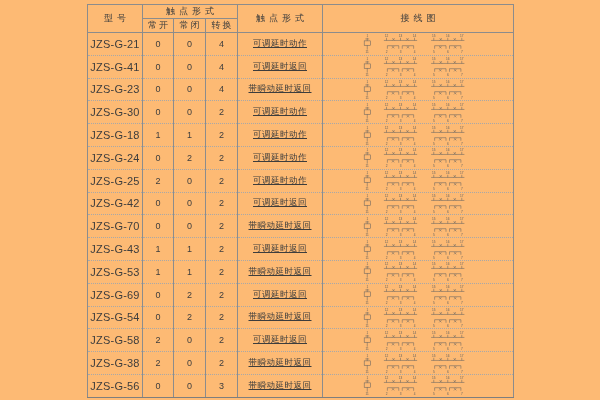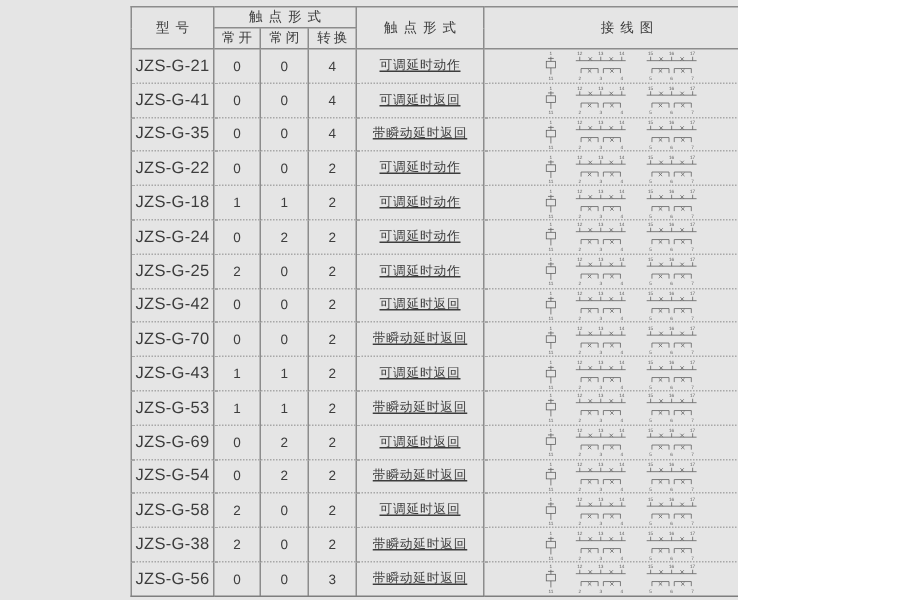--- a/index.html
+++ b/index.html
@@ -1,17 +1,17 @@
 <!DOCTYPE html>
 <html><head>
 <meta charset="utf-8">
 <style>
   html,body{margin:0;padding:0;background:#ffffff;}
   .screen{
-    position:relative;width:492px;height:400px;background:#e5e5e5;overflow:hidden;
+    position:relative;width:600px;height:400px;background:#fdba74;overflow:hidden;
     font-family:"Liberation Sans","DejaVu Sans",sans-serif;color:#3d3d3d;
   }
   table.spec{
     position:absolute;left:87px;top:4px;width:426px;
     border-collapse:collapse;table-layout:fixed;
     border:1.5px solid #7e7e7e;
   }
   table.spec th{
     font-weight:normal;font-size:9px;color:#3d3d3d;
     border:1px solid #8c8c8c;text-align:center;vertical-align:middle;
@@ -165,21 +165,21 @@
               <line x1="90.2" y1="15" x2="92.8" y2="17.6" stroke="#5f5f5f" stroke-width="0.6" fill="none"></line>
               <line x1="90.2" y1="17.6" x2="92.8" y2="15" stroke="#5f5f5f" stroke-width="0.6" fill="none"></line>
               <line x1="107.2" y1="15" x2="109.8" y2="17.6" stroke="#5f5f5f" stroke-width="0.6" fill="none"></line>
               <line x1="107.2" y1="17.6" x2="109.8" y2="15" stroke="#5f5f5f" stroke-width="0.6" fill="none"></line>
               <text x="84" y="23" font-size="3.6" fill="#5f5f5f" text-anchor="middle" font-family="Liberation Sans, DejaVu Sans, sans-serif">5</text>
               <text x="100" y="23" font-size="3.6" fill="#5f5f5f" text-anchor="middle" font-family="Liberation Sans, DejaVu Sans, sans-serif">6</text>
               <text x="116" y="23" font-size="3.6" fill="#5f5f5f" text-anchor="middle" font-family="Liberation Sans, DejaVu Sans, sans-serif">7</text>
             </svg></td>
         </tr>
         <tr>
-          <td class="model-cell">JZS-G-35</td>
+          <td class="model-cell">JZS-G-23</td>
           <td class="num-cell">0</td>
           <td class="num-cell">0</td>
           <td class="num-cell">4</td>
           <td class="delay-cell">带瞬动延时返回</td>
           <td class="diagram-cell"><svg width="118" height="21" viewBox="0 0 132 24" xmlns="http://www.w3.org/2000/svg">
               <text x="8" y="4.4" font-size="3.6" fill="#5f5f5f" text-anchor="middle" font-family="Liberation Sans, DejaVu Sans, sans-serif">1</text>
               <line x1="8" y1="5.5" x2="8" y2="9" stroke="#5f5f5f" stroke-width="0.6" fill="none"></line>
               <line x1="5.8" y1="6.8" x2="10.2" y2="6.8" stroke="#5f5f5f" stroke-width="0.6" fill="none"></line>
               <rect x="4.5" y="9" width="7" height="5" fill="none" stroke="#5f5f5f" stroke-width="0.6"></rect>
               <line x1="8" y1="14" x2="8" y2="19" stroke="#5f5f5f" stroke-width="0.6" fill="none"></line>
@@ -220,21 +220,21 @@
               <line x1="90.2" y1="15" x2="92.8" y2="17.6" stroke="#5f5f5f" stroke-width="0.6" fill="none"></line>
               <line x1="90.2" y1="17.6" x2="92.8" y2="15" stroke="#5f5f5f" stroke-width="0.6" fill="none"></line>
               <line x1="107.2" y1="15" x2="109.8" y2="17.6" stroke="#5f5f5f" stroke-width="0.6" fill="none"></line>
               <line x1="107.2" y1="17.6" x2="109.8" y2="15" stroke="#5f5f5f" stroke-width="0.6" fill="none"></line>
               <text x="84" y="23" font-size="3.6" fill="#5f5f5f" text-anchor="middle" font-family="Liberation Sans, DejaVu Sans, sans-serif">5</text>
               <text x="100" y="23" font-size="3.6" fill="#5f5f5f" text-anchor="middle" font-family="Liberation Sans, DejaVu Sans, sans-serif">6</text>
               <text x="116" y="23" font-size="3.6" fill="#5f5f5f" text-anchor="middle" font-family="Liberation Sans, DejaVu Sans, sans-serif">7</text>
             </svg></td>
         </tr>
         <tr>
-          <td class="model-cell">JZS-G-22</td>
+          <td class="model-cell">JZS-G-30</td>
           <td class="num-cell">0</td>
           <td class="num-cell">0</td>
           <td class="num-cell">2</td>
           <td class="delay-cell">可调延时动作</td>
           <td class="diagram-cell"><svg width="118" height="21" viewBox="0 0 132 24" xmlns="http://www.w3.org/2000/svg">
               <text x="8" y="4.4" font-size="3.6" fill="#5f5f5f" text-anchor="middle" font-family="Liberation Sans, DejaVu Sans, sans-serif">1</text>
               <line x1="8" y1="5.5" x2="8" y2="9" stroke="#5f5f5f" stroke-width="0.6" fill="none"></line>
               <line x1="5.8" y1="6.8" x2="10.2" y2="6.8" stroke="#5f5f5f" stroke-width="0.6" fill="none"></line>
               <rect x="4.5" y="9" width="7" height="5" fill="none" stroke="#5f5f5f" stroke-width="0.6"></rect>
               <line x1="8" y1="14" x2="8" y2="19" stroke="#5f5f5f" stroke-width="0.6" fill="none"></line>

